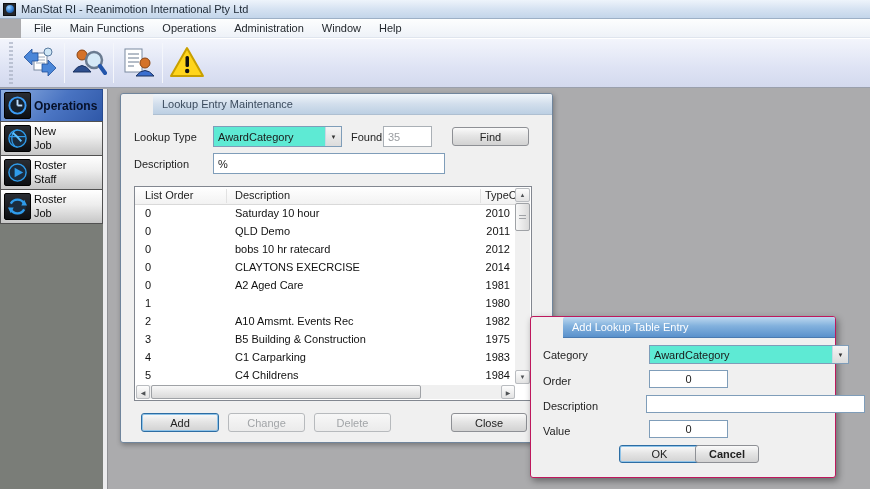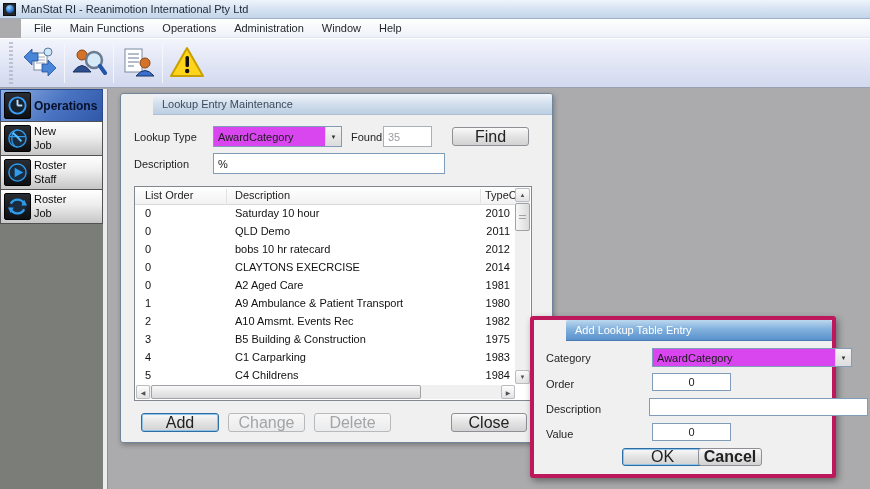--- a/index.html
+++ b/index.html
@@ -65,39 +65,39 @@
   
   .dialog { position:absolute; background:#f0f0f0; border-radius:3px; }
   .dlg-title { height:21px; display:flex; align-items:center; padding-left:9px;
     border-radius:2px 2px 0 0;margin-left:32px; }
   .main-dialog { left:120px; top:93px; width:433px; height:350px;
     border:1px solid #70859c; box-shadow:1px 2px 5px rgba(0,0,0,.3); z-index:20; }
   .main-dialog .dlg-title {
     background:linear-gradient(#f0f5fa,#d2deec 50%,#bccfe3);
     color:#3c4c5e; border-bottom:1px solid #aebfd1; }
   .add-dialog { left:530px; top:316px; width:306px; height:162px;
-    border:4px solid #be185d; box-shadow:2px 3px 7px rgba(0,0,0,.4); z-index:30; }
+    border:1px solid #be185d; box-shadow:2px 3px 7px rgba(0,0,0,.4); z-index:30; }
   .add-dialog .dlg-title {
     background:linear-gradient(#bdd8ef,#82b1dd 45%,#5a91cc);
     color:#ffffff; border-bottom:1px solid #4a7ab0; }
   .lbl { position:absolute; color:#1f1f1f; white-space:nowrap; }
   .tb { position:absolute; border:1px solid #7f9db9; background:#fff;
     font:11px "Liberation Sans", sans-serif; padding:2px 4px; color:#1a1a1a; }
   .tb.disabled { color:#9a9da1; border-color:#aab0b6; }
   .tb.center { text-align:center; }
-  .combo { position:absolute; background:#d946ef; border:1px solid #7f9db9;
+  .combo { position:absolute; background:#5eead4; border:1px solid #7f9db9;
     display:flex; align-items:center; padding-left:4px; cursor:default; }
   .combo .arrow { margin-left:auto; width:16px; align-self:stretch;
     display:flex; align-items:center; justify-content:center;
     background:linear-gradient(#f4f4f4,#dcdcdc); border-left:1px solid #c9d7e4;
     font-size:6px; color:#333; }
   .btn { position:absolute; height:19px;
     background:linear-gradient(#fafafa,#e5e5e5 45%,#d2d2d2);
     border:1px solid #8e9095; border-radius:3px;
-    font-size:16px; color:#222; text-align:center; line-height:16px; cursor:pointer; }
+    font-size:11px; color:#222; text-align:center; line-height:16px; cursor:pointer; }
   .btn.focused { border:1px solid #2d6da3; box-shadow:inset 0 0 0 1px #8fc3e8; }
   .btn.disabled { color:#a2a5a8; border-color:#b7babd;
     background:linear-gradient(#f7f7f7,#ebebeb); cursor:default; }
   
   .listview { position:absolute; left:13px; top:92px; width:398px; height:215px;
     border:1px solid #828790; background:#fff; }
   .lv-header { position:absolute; top:0; left:0; right:16px; height:18px;
     background:linear-gradient(#ffffff,#f2f2f2); border-bottom:1px solid #d9d9d9;
     overflow:hidden; }
   .lv-header span { position:absolute; top:2px; color:#1f1f1f; white-space:nowrap; }
@@ -290,21 +290,20 @@
             <span class="c2">CLAYTONS EXECRCISE</span>
             <span class="c3">2014</span>
           </div>
           <div class="lv-row">
             <span class="c1">0</span>
             <span class="c2">A2 Aged Care</span>
             <span class="c3">1981</span>
           </div>
           <div class="lv-row">
             <span class="c1">1</span>
-            <span class="c2">A9 Ambulance &amp; Patient Transport</span>
             <span class="c3">1980</span>
           </div>
           <div class="lv-row">
             <span class="c1">2</span>
             <span class="c2">A10 Amsmt. Events Rec</span>
             <span class="c3">1982</span>
           </div>
           <div class="lv-row">
             <span class="c1">3</span>
             <span class="c2">B5 Building &amp; Construction</span>

